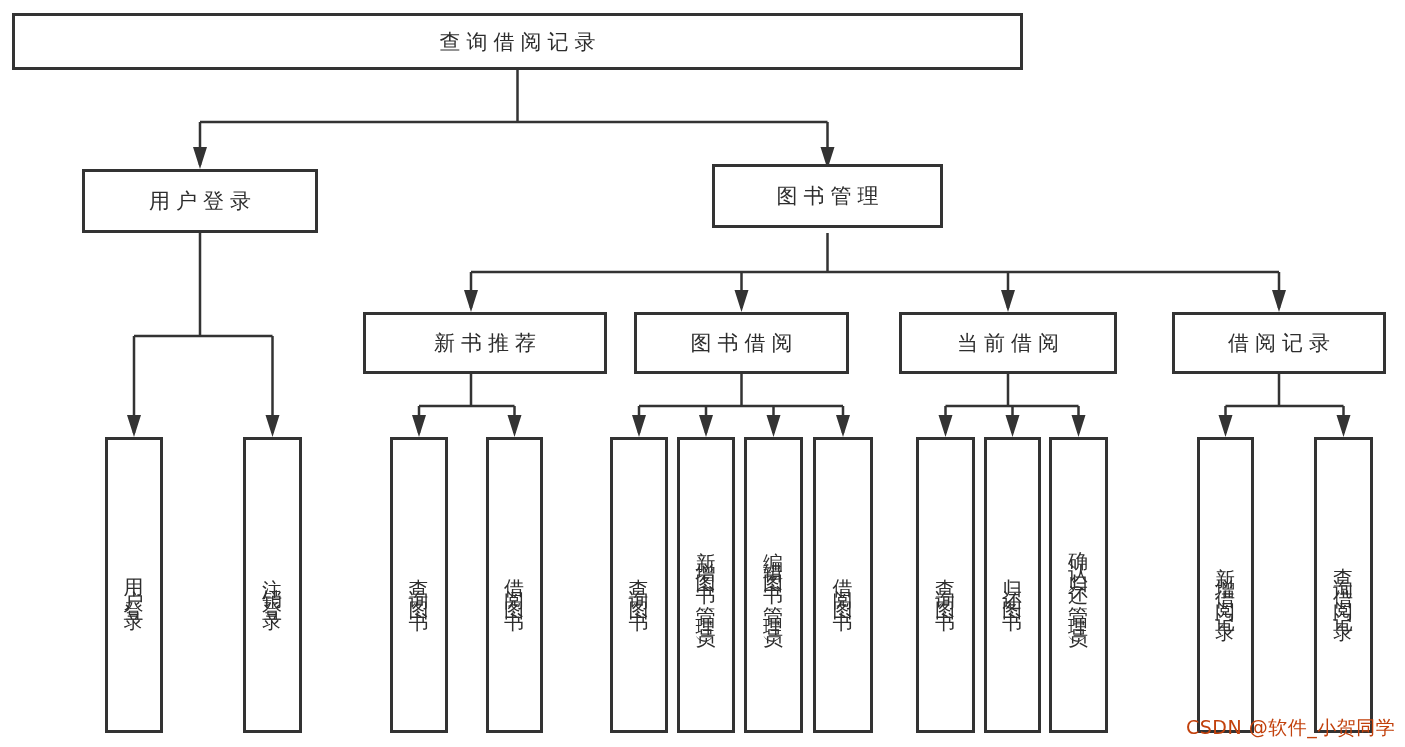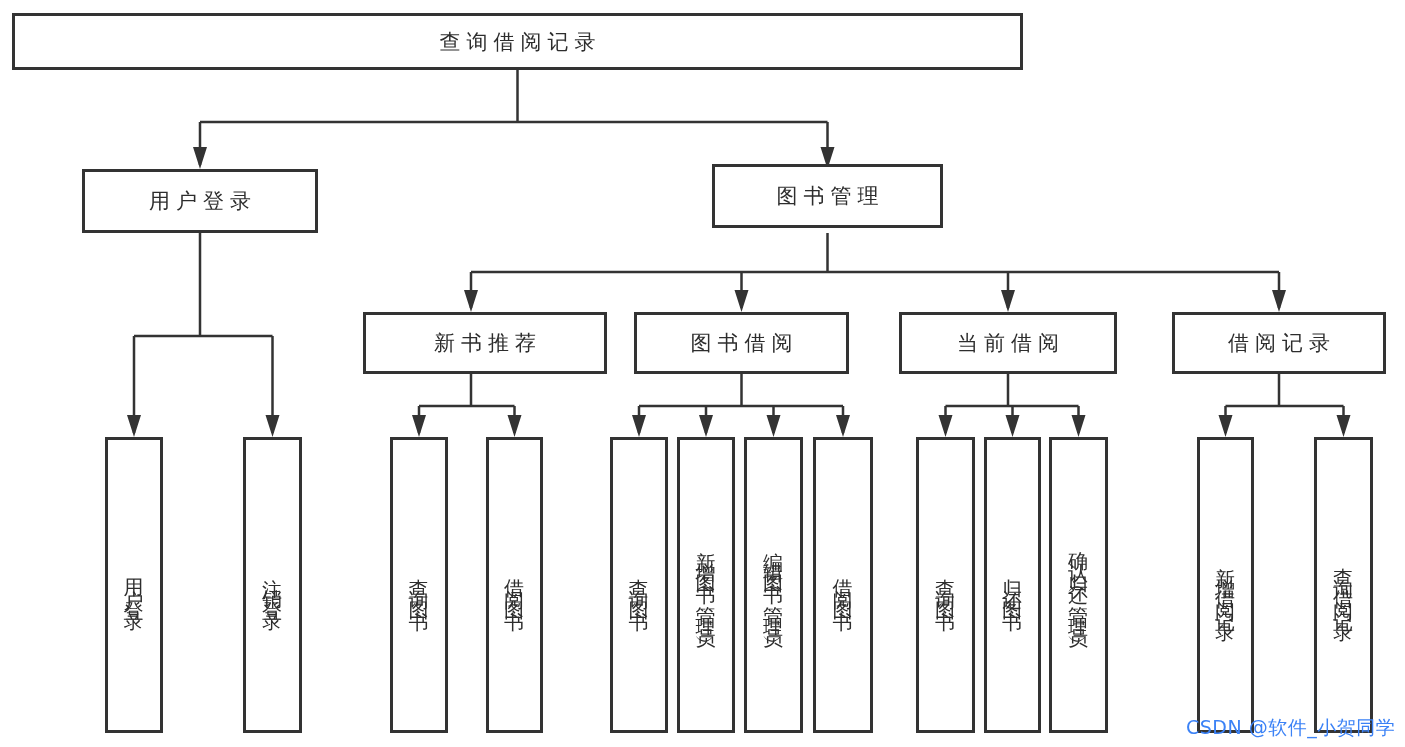--- a/index.html
+++ b/index.html
@@ -17,21 +17,21 @@
   }
   .vnode {
     position:absolute; top:437px; height:296px;
     border:3px solid #333333; background:#ffffff;
     display:flex; align-items:center; justify-content:center;
     writing-mode:vertical-rl; text-orientation:mixed;
     font-size:20px; letter-spacing:11px; line-height:1;
   }
   .watermark {
     position:absolute; left:1186px; top:715px;
-    color:#3b82f6; font-size:19px; letter-spacing:0.5px; white-space:nowrap;
+    color:#c2410c; font-size:19px; letter-spacing:0.5px; white-space:nowrap;
   }
 </style>
 </head>
 <body>
 
 <div class="canvas">
 
   <svg class="connectors" viewBox="0 0 1405 747" fill="none" stroke="#333333" stroke-width="2.5">
 
     <path d="M517.5 69 V122 M200 122 H827.5 M200 122 V165 M827.5 122 V165"></path>

